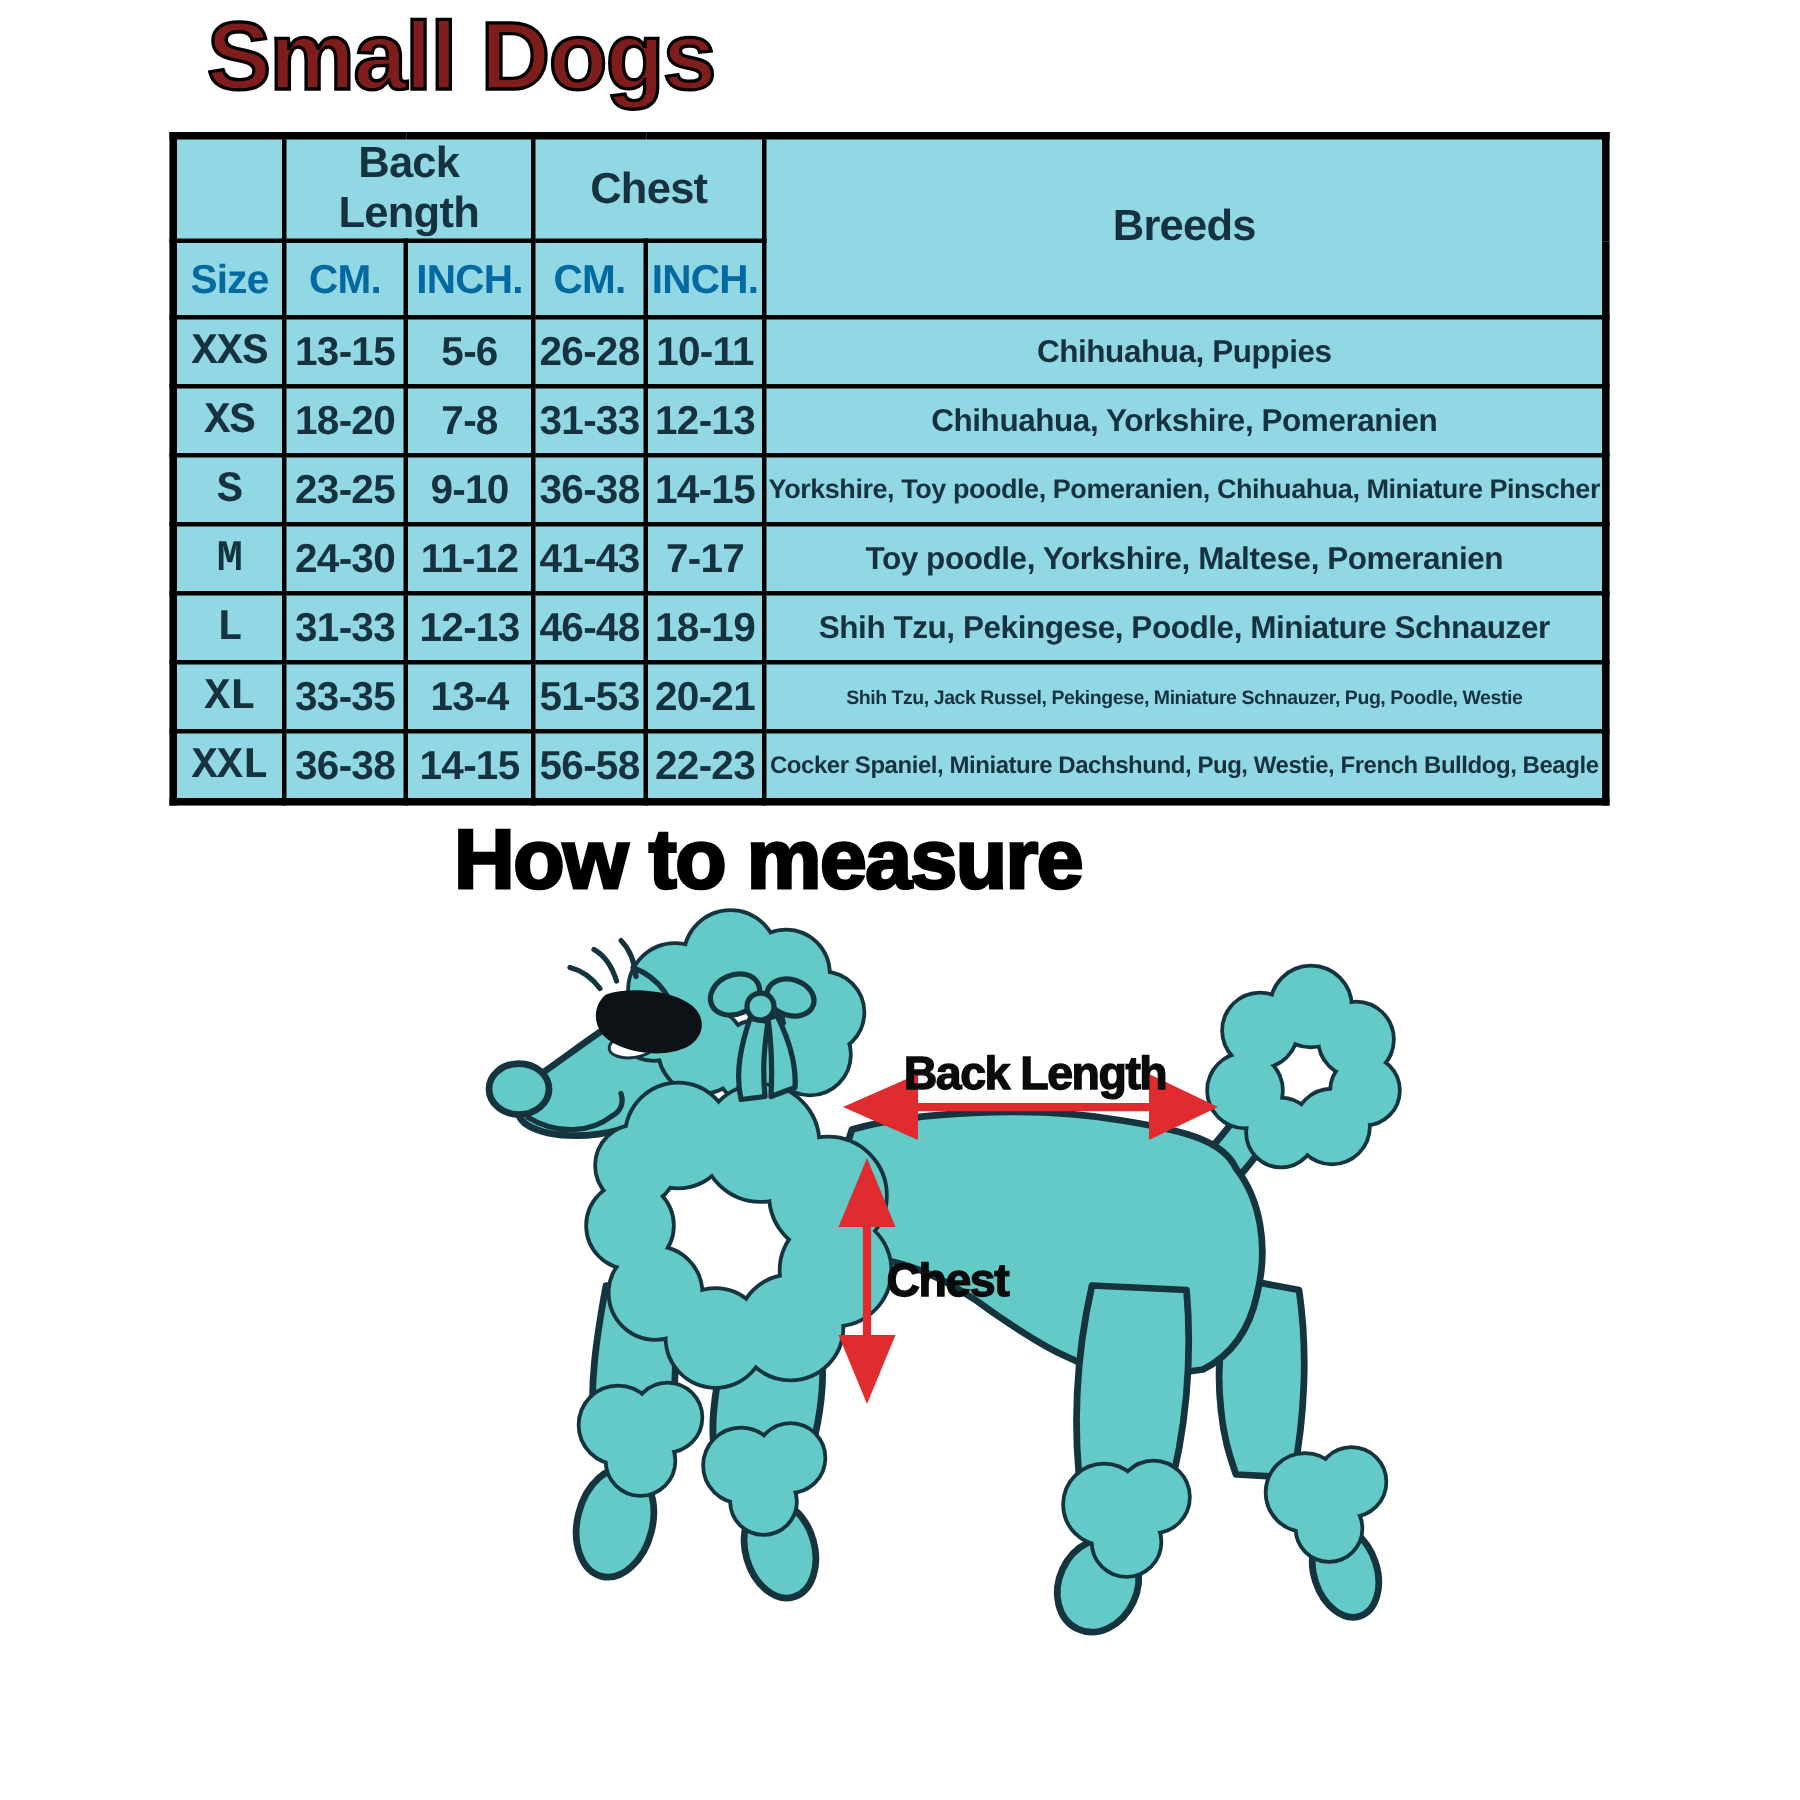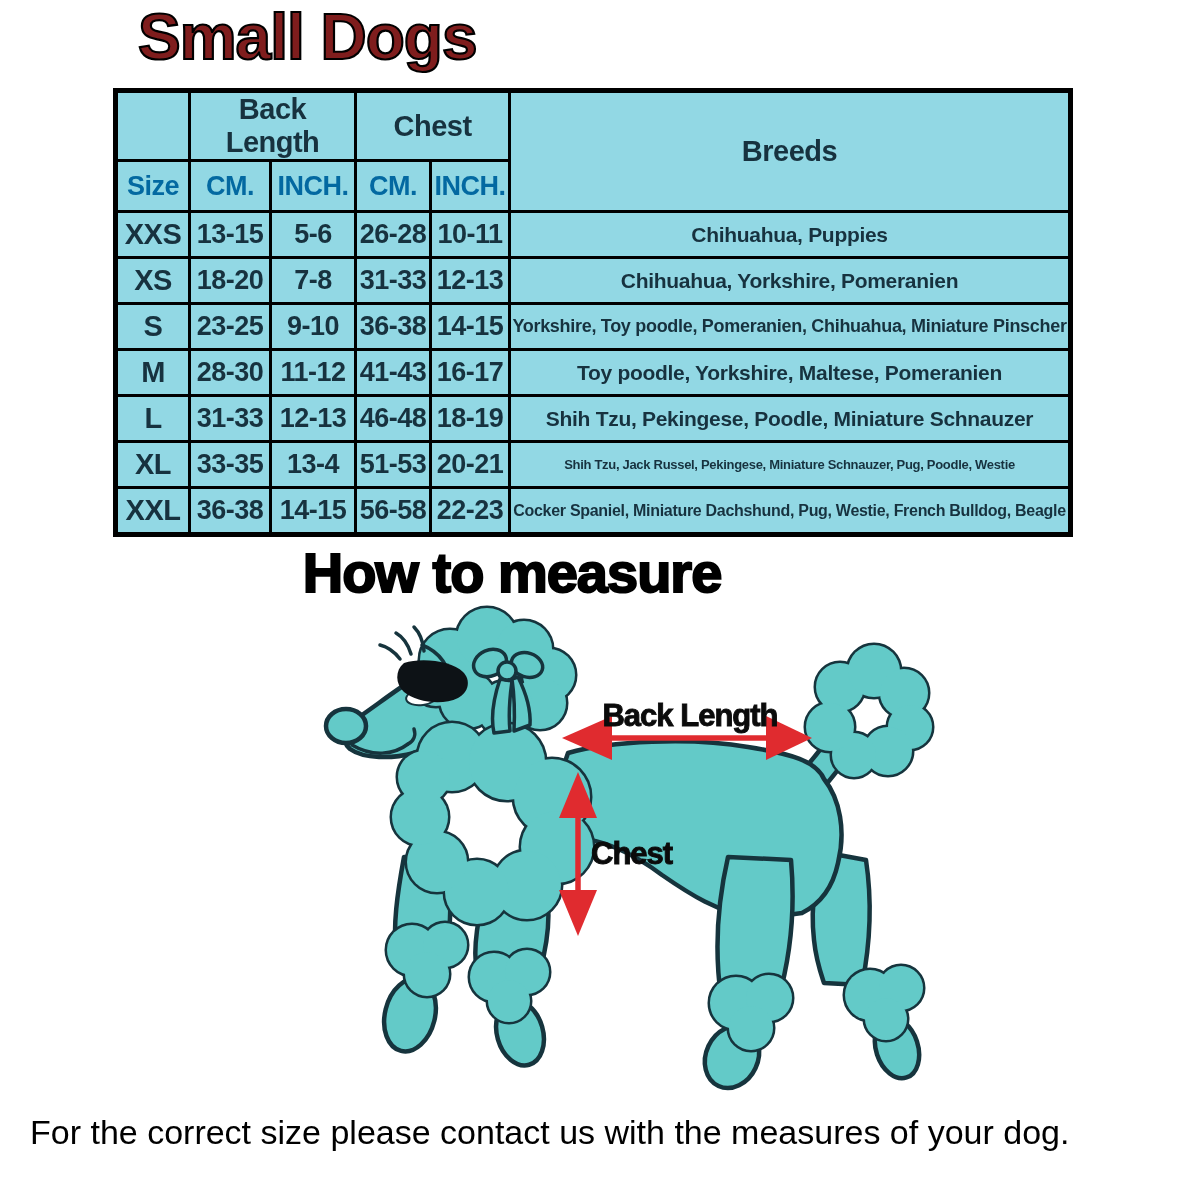--- a/index.html
+++ b/index.html
@@ -24,21 +24,21 @@
     border:5px solid #000;
   }
   table.size-table th, table.size-table td{
     border:3px solid #000;padding:0;vertical-align:middle;text-align:center;
     color:#17323f;overflow:hidden;
   }
   tr.h1 th{height:50px;font-size:29px;font-weight:700;letter-spacing:-0.5px;}
   tr.h2 th{height:48px;font-size:27px;font-weight:700;color:#0369a1;letter-spacing:-0.5px;}
   th.breeds-h{font-size:33px;font-weight:700;color:#17323f;}
   tbody td{height:43px;font-size:27px;font-weight:700;letter-spacing:-0.5px;}
-  td.size-cell{font-size:29px;}
+  td.size-cell{font-size:29px;font-family:Liberation Mono, monospace;}
   td.breeds-cell{
     text-align:left;padding-left:6px;font-size:21px;white-space:nowrap;letter-spacing:-0.3px;
   }
   
   svg.dog{position:absolute;left:300px;top:605px;width:660px;height:500px;}
   .part{fill:#63cac8;stroke:#16343d;stroke-width:4.5;stroke-linejoin:round;}
   .thin{stroke-width:3.5;}
   .stroked{fill:#63cac8;stroke:#16343d;stroke-width:5;}
   .filled{fill:#63cac8;stroke:none;}
   .detail{fill:none;stroke:#16343d;stroke-width:3.5;stroke-linecap:round;}
@@ -103,24 +103,24 @@
       <tr>
     <td class="size-cell">S</td>
     <td>23-25</td>
     <td>9-10</td>
     <td>36-38</td>
     <td>14-15</td>
     <td class="breeds-cell fit" style="font-size: 18px;">Yorkshire, Toy poodle, Pomeranien, Chihuahua, Miniature Pinscher</td>
   </tr>
       <tr>
     <td class="size-cell">M</td>
-    <td>28-30</td>
+    <td>24-30</td>
     <td>11-12</td>
     <td>41-43</td>
-    <td>16-17</td>
+    <td>7-17</td>
     <td class="breeds-cell fit">Toy poodle, Yorkshire, Maltese, Pomeranien</td>
   </tr>
       <tr>
     <td class="size-cell">L</td>
     <td>31-33</td>
     <td>12-13</td>
     <td>46-48</td>
     <td>18-19</td>
     <td class="breeds-cell fit">Shih Tzu, Pekingese, Poodle, Miniature Schnauzer</td>
   </tr>
@@ -274,14 +274,13 @@
     <line class="arrow-shaft" x1="278" y1="205" x2="278" y2="293"></line>
     <polygon class="arrow" points="278,167 259,213 297,213"></polygon>
     <polygon class="arrow" points="278,331 259,285 297,285"></polygon>
   </g>
 
   <text class="diagram-label" x="390" y="121" text-anchor="middle">Back Length</text>
   <text class="diagram-label" x="291" y="259">Chest</text>
 </svg>
 
 <div class="footer">
-  <div>For the correct size please contact us with the measures of your dog.</div>
 </div>
 
 </body></html>

